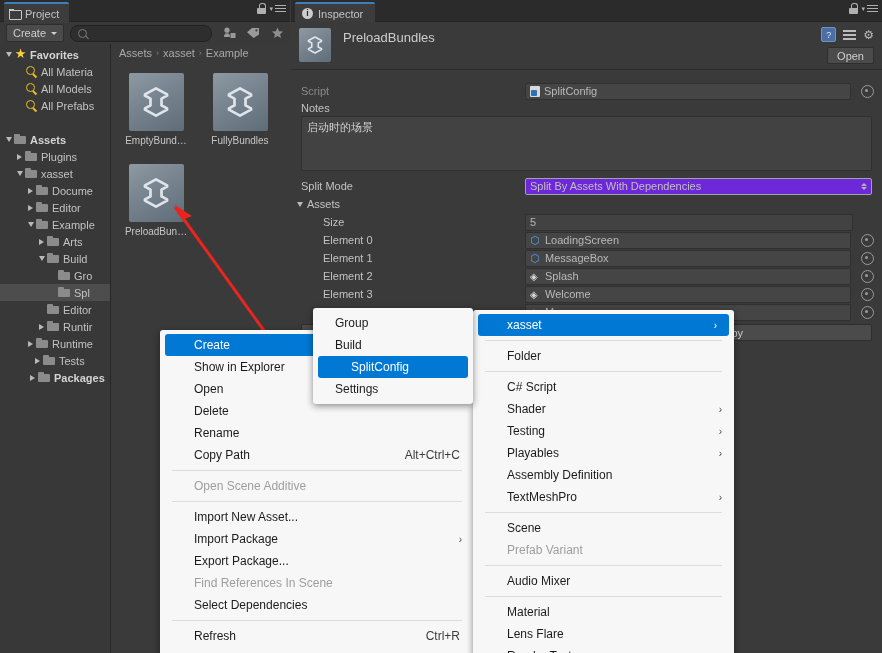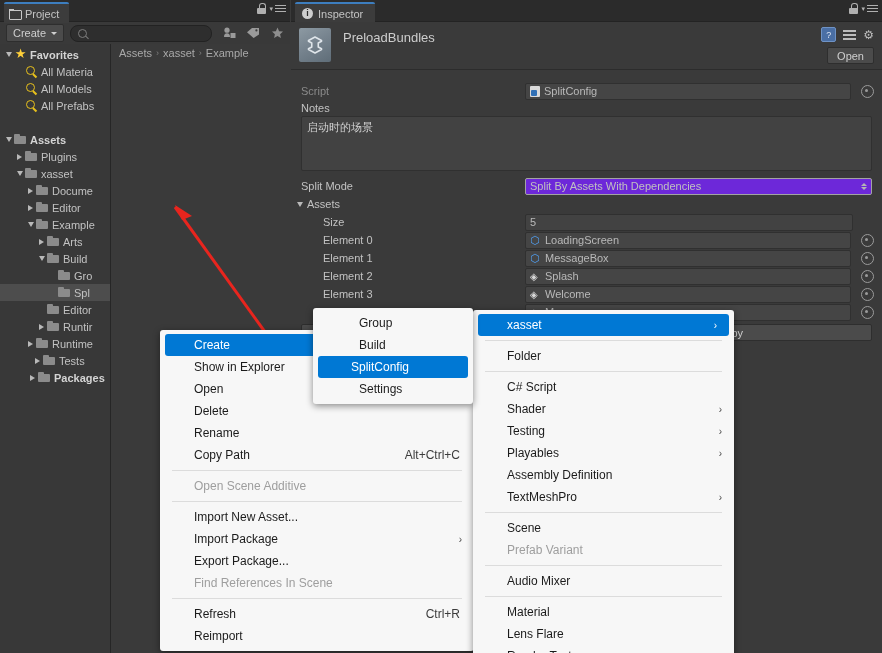--- a/index.html
+++ b/index.html
@@ -124,21 +124,21 @@
   .ctx-item.sel{background:#0078d4;color:#fff;margin:0 5px;border-radius:3px;padding-left:29px;}
   .ctx-item.disabled{color:#9e9e9e;}
   .ctx-item .shortcut{position:absolute;right:14px;color:#3c3c3c;}
   .ctx-item .submark{position:absolute;right:12px;color:#4a4a4a;font-size:10px;}
   .ctx-item.sel .submark{color:#fff;}
   .ctx-sep{height:1px;background:#dcdcdc;margin:4px 12px;}
 
   #menu-main{left:160px;top:330px;width:314px;}
   #menu-create{left:473px;top:310px;width:261px;}
   #menu-xasset{left:313px;top:308px;width:160px;}
-  #menu-xasset .ctx-item{padding-left:46px;}
+  #menu-xasset .ctx-item{padding-left:22px;}
   #menu-xasset .ctx-item.sel{padding-left:33px;}
 
   .pointer-line{position:absolute;left:0;top:0;width:882px;height:653px;pointer-events:none;}
 </style>
 </head>
 <body>
 
 <div class="root">
 
   <div class="project-panel">
@@ -319,20 +319,46 @@
           </div>
         </div>
 
       <div class="grid-area">
         <div class="breadcrumb" id="breadcrumb">
             <span>Assets</span>
             <span class="bc-sep">›</span>
             <span>xasset</span>
             <span class="bc-sep">›</span>
             <span>Example</span>
+          </div>
+        <div class="asset-grid" id="asset-grid">
+            <div class="asset-cell">
+              <div class="asset-thumb">
+                <svg class="unity-glyph" viewBox="0 0 40 40">
+                  <path d="M20 4 L33 11 L33 12.5 L26.5 16 L26.5 24 L33 27.5 L33 29 L20 36 L7 29 L7 27.5 L13.5 24 L13.5 16 L7 12.5 L7 11 Z" fill="none" stroke="#dfe5ea" stroke-width="3.2" stroke-linejoin="round"></path>
+                </svg>
+              </div>
+              <div class="asset-label">EmptyBund…</div>
+            </div>
+            <div class="asset-cell">
+              <div class="asset-thumb">
+                <svg class="unity-glyph" viewBox="0 0 40 40">
+                  <path d="M20 4 L33 11 L33 12.5 L26.5 16 L26.5 24 L33 27.5 L33 29 L20 36 L7 29 L7 27.5 L13.5 24 L13.5 16 L7 12.5 L7 11 Z" fill="none" stroke="#dfe5ea" stroke-width="3.2" stroke-linejoin="round"></path>
+                </svg>
+              </div>
+              <div class="asset-label">FullyBundles</div>
+            </div>
+            <div class="asset-cell">
+              <div class="asset-thumb">
+                <svg class="unity-glyph" viewBox="0 0 40 40">
+                  <path d="M20 4 L33 11 L33 12.5 L26.5 16 L26.5 24 L33 27.5 L33 29 L20 36 L7 29 L7 27.5 L13.5 24 L13.5 16 L7 12.5 L7 11 Z" fill="none" stroke="#dfe5ea" stroke-width="3.2" stroke-linejoin="round"></path>
+                </svg>
+              </div>
+              <div class="asset-label">PreloadBun…</div>
+            </div>
           </div>
       </div>
     </div>
   </div>
 
   <div class="inspector">
 
     <div class="insp-tabbar">
       <div class="insp-tab">
         <span class="info-ico">i</span>
@@ -501,20 +527,23 @@
       <div class="ctx-item">
         <span>Import Package</span>
         <span class="submark">›</span>
       </div>
       <div class="ctx-item">
         <span>Export Package...</span>
       </div>
       <div class="ctx-item disabled">
         <span>Find References In Scene</span>
       </div>
+      <div class="ctx-item">
+        <span>Select Dependencies</span>
+      </div>
       <div class="ctx-sep"></div>
       <div class="ctx-item">
         <span>Refresh</span>
         <span class="shortcut">Ctrl+R</span>
       </div>
       <div class="ctx-item">
         <span>Reimport</span>
       </div>
     </div>
   <div class="ctxmenu" id="menu-create">

